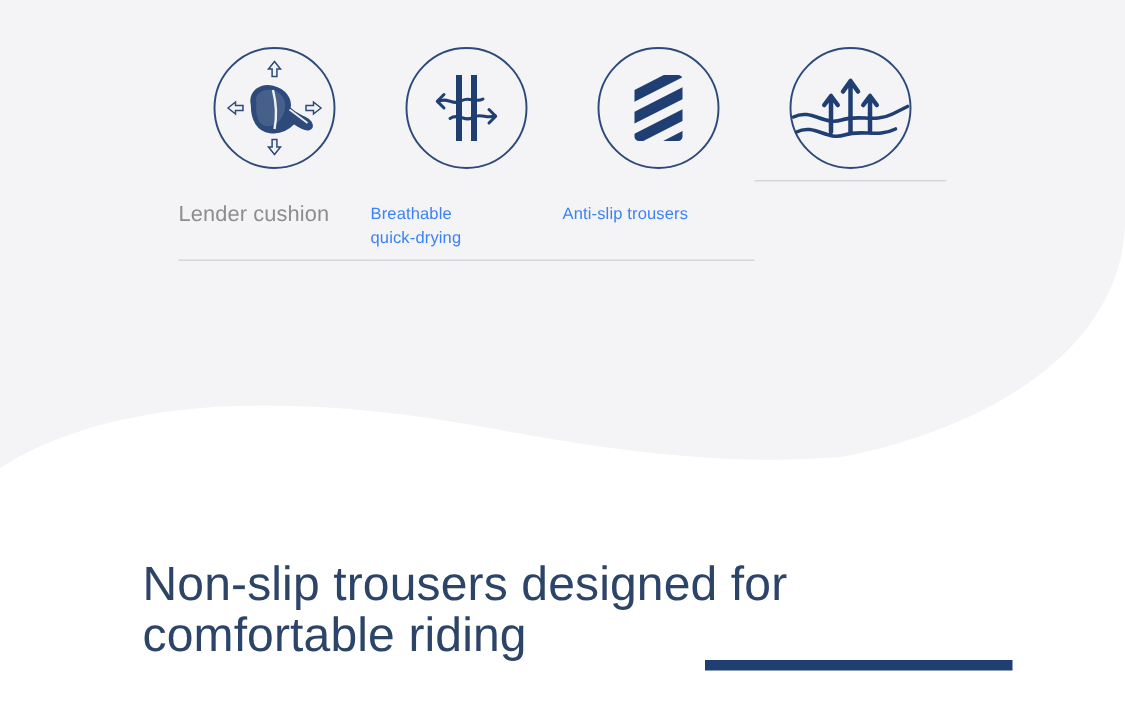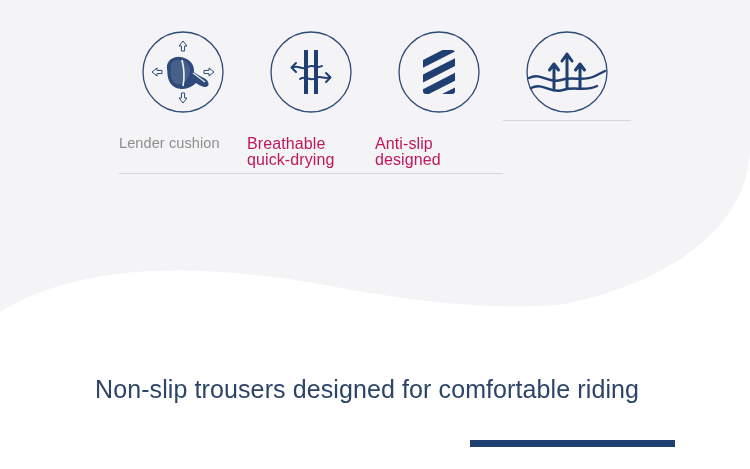--- a/index.html
+++ b/index.html
@@ -49,44 +49,44 @@
     width: 128px;
     display: flex;
     justify-content: center;
   }
   .icon-circle {
     width: 84px;
     height: 84px;
   }
   .feature-label {
     margin-top: 22px;
-    font-size: 16px;
+    font-size: 11px;
     line-height: 15.5px;
-    color: #be185d;
+    color: #3b82f6;
     letter-spacing: .1px;
     min-height: 31px;
   }
   .feature-label.muted {
     color: #8d8d8d;
     font-size: 14.5px;
   }
   .divider {
     margin-top: 6px;
     width: 128px;
     height: 1px;
     background: #d6d6d8;
   }
   
   .headline {
     position: absolute;
     z-index: 3;
     left: 95px;
     top: 372px;
     width: 560px;
-    font-size: 25px;
+    font-size: 32px;
     line-height: 34px;
     color: #2d4469;
     letter-spacing: .1px;
   }
   .accent-bar {
     position: absolute;
     z-index: 3;
     left: 470px;
     top: 440px;
     width: 205px;
@@ -184,21 +184,21 @@
             </clipPath>
           </defs>
           <g clip-path="url(#slipClip)" fill="#1f3e72">
             <rect x="10" y="24" width="64" height="7" transform="rotate(-27 42 42)"></rect>
             <rect x="10" y="37" width="64" height="7" transform="rotate(-27 42 42)"></rect>
             <rect x="10" y="50" width="64" height="7" transform="rotate(-27 42 42)"></rect>
             <rect x="10" y="63" width="64" height="7" transform="rotate(-27 42 42)"></rect>
           </g>
         </svg>
       </div>
-      <div class="feature-label">Anti-slip designed</div>
+      <div class="feature-label">Anti-slip trousers</div>
       <div class="divider"></div>
     </div>
 
     <div class="feature">
       <div class="icon-wrap">
         <svg class="icon-circle" viewBox="0 0 84 84">
           <circle cx="42" cy="42" r="40" fill="none" stroke="#2d4a7a" stroke-width="1.3"></circle>
 
           <path d="M29 58 V34 l-4.5 6 M29 34 l4.5 6" fill="none" stroke="#1f3e72" stroke-width="3" stroke-linecap="round" stroke-linejoin="round"></path>
           <path d="M42 58 V24 l-5 7 M42 24 l5 7" fill="none" stroke="#1f3e72" stroke-width="3" stroke-linecap="round" stroke-linejoin="round"></path>

